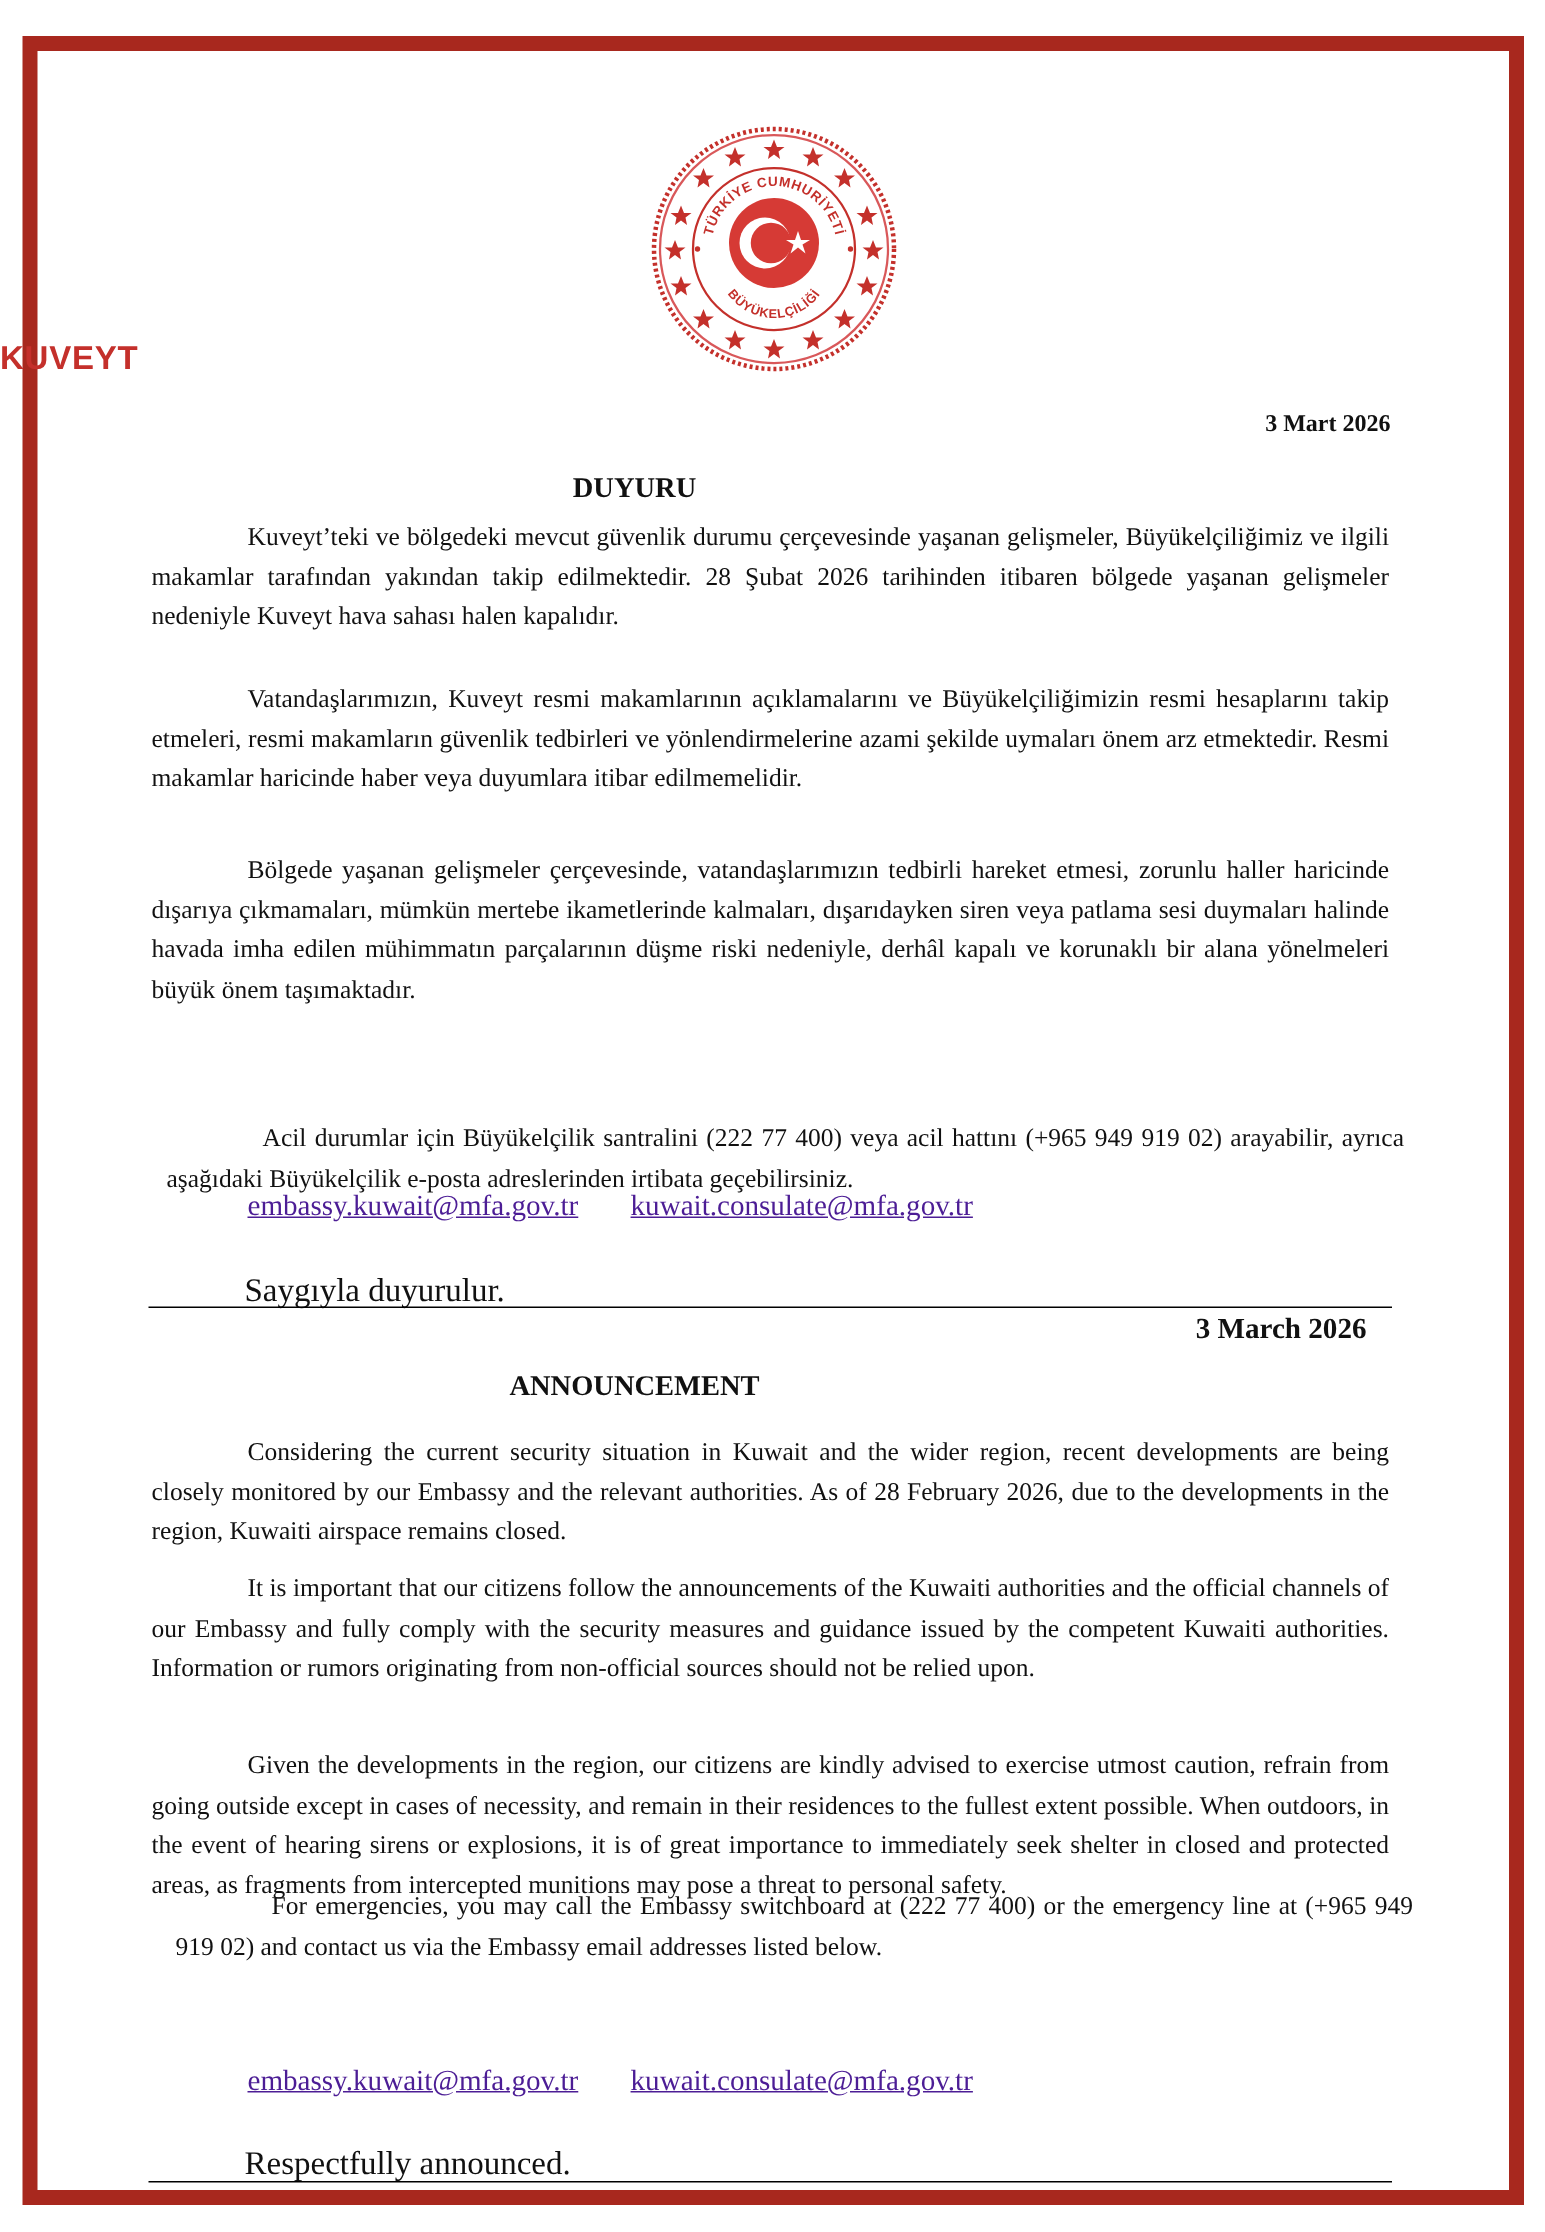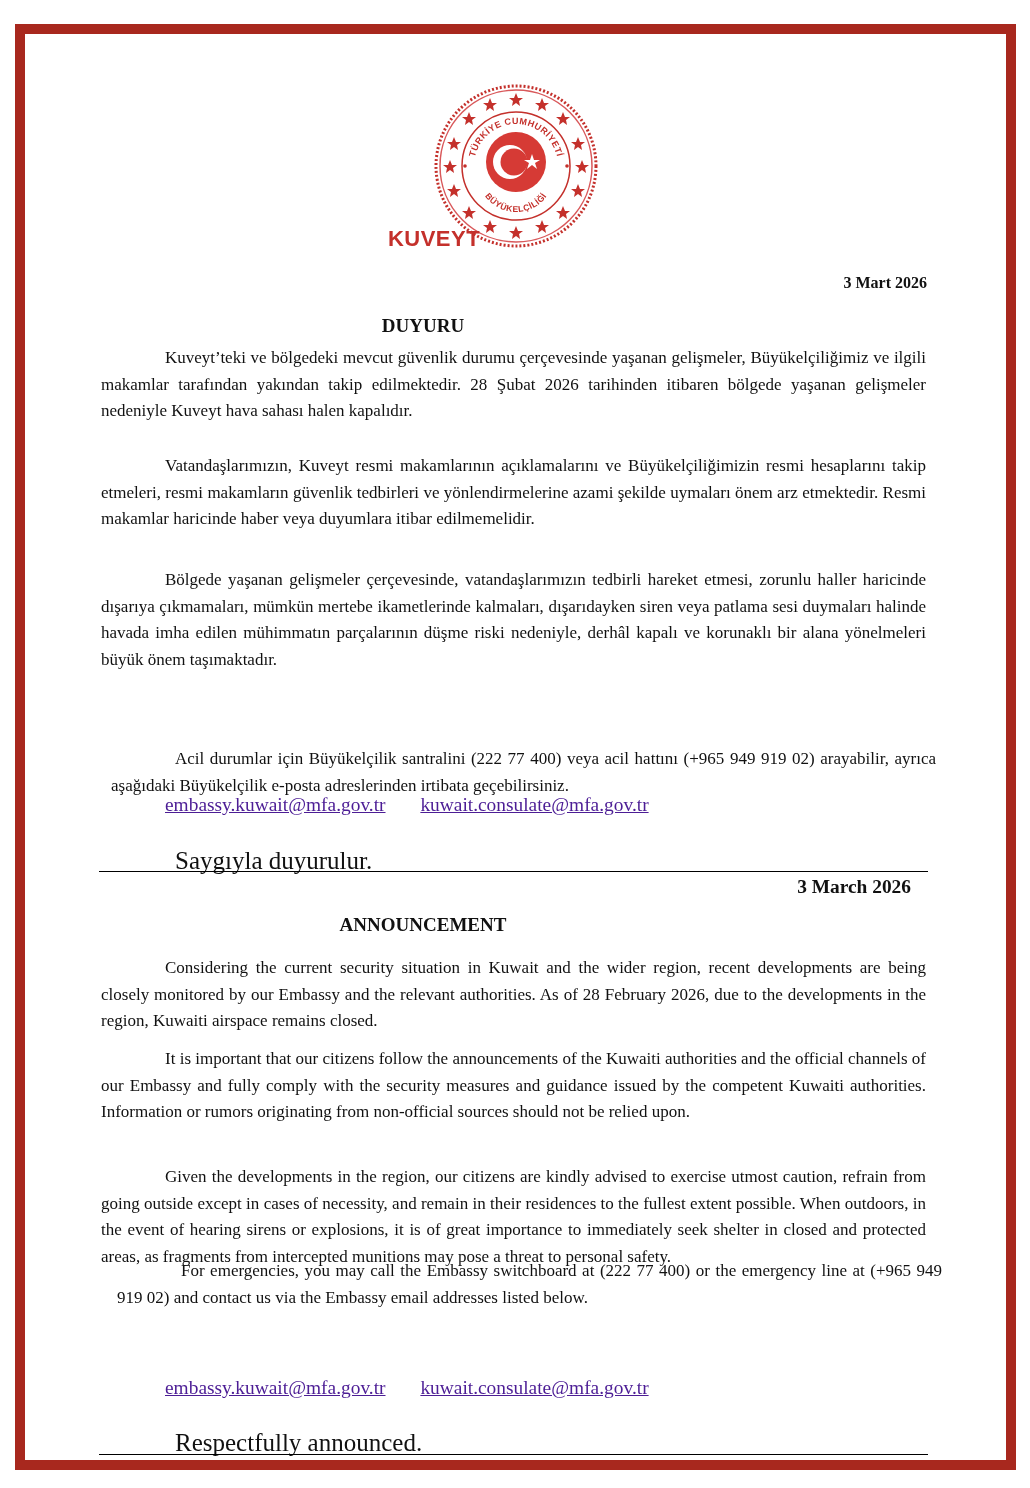--- a/index.html
+++ b/index.html
@@ -1,25 +1,25 @@
 <!DOCTYPE html>
 <html><head>
 <meta charset="utf-8">
 <style>
   html, body { margin: 0; padding: 0; background: #ffffff; }
   body { width: 1030px; height: 1488px; position: relative; overflow: hidden; font-family: "Liberation Serif", "DejaVu Serif", serif; color: #111; }
   .frame { position: absolute; left: 15px; top: 24px; width: 981px; height: 1426px; border: 10px solid #a8281e; }
   .logo { position: absolute; left: 432px; top: 82px; width: 168px; height: 168px; }
-  .logo-title { position: absolute; left: 0; top: 226px; width: 868px; text-align: center; font-family: "Liberation Sans", "DejaVu Sans", sans-serif; font-weight: bold; font-size: 22px; color: #c4302b; letter-spacing: 0.5px; }
+  .logo-title { position: absolute; left: 0; top: 226px; width: 868px; font-family: "Liberation Sans", "DejaVu Sans", sans-serif; font-weight: bold; font-size: 22px; color: #c4302b; letter-spacing: 0.5px; }
   .date-tr { position: absolute; right: 103px; top: 274px; font-weight: bold; font-size: 16px; }
   .title { position: absolute; left: 0; width: 846px; text-align: center; font-weight: bold; font-size: 19px; }
   .para { position: absolute; left: 101px; width: 825px; font-size: 17px; line-height: 26.5px; text-align: justify; text-indent: 64px; }
   .links { position: absolute; left: 165px; font-size: 19.4px; }
   .links a { color: #4c1d95; text-decoration: underline; margin-right: 30px; }
-  .closing { position: absolute; left: 175px; font-size: 25px; text-align: center; }
+  .closing { position: absolute; left: 163px; font-size: 22px; text-align: center; }
   .rule { position: absolute; left: 99px; width: 829px; height: 0; border-top: 1.5px solid #000; }
   .date-en { position: absolute; right: 119px; top: 876px; font-weight: bold; font-size: 19.4px; text-align: right; }
 </style>
 </head>
 <body>
 
 <div class="frame"></div>
 
 <svg class="logo" viewBox="0 0 168 168">
   <circle cx="84" cy="84" r="80" fill="none" stroke="#c4302b" stroke-width="3" stroke-dasharray="2 2"></circle>

